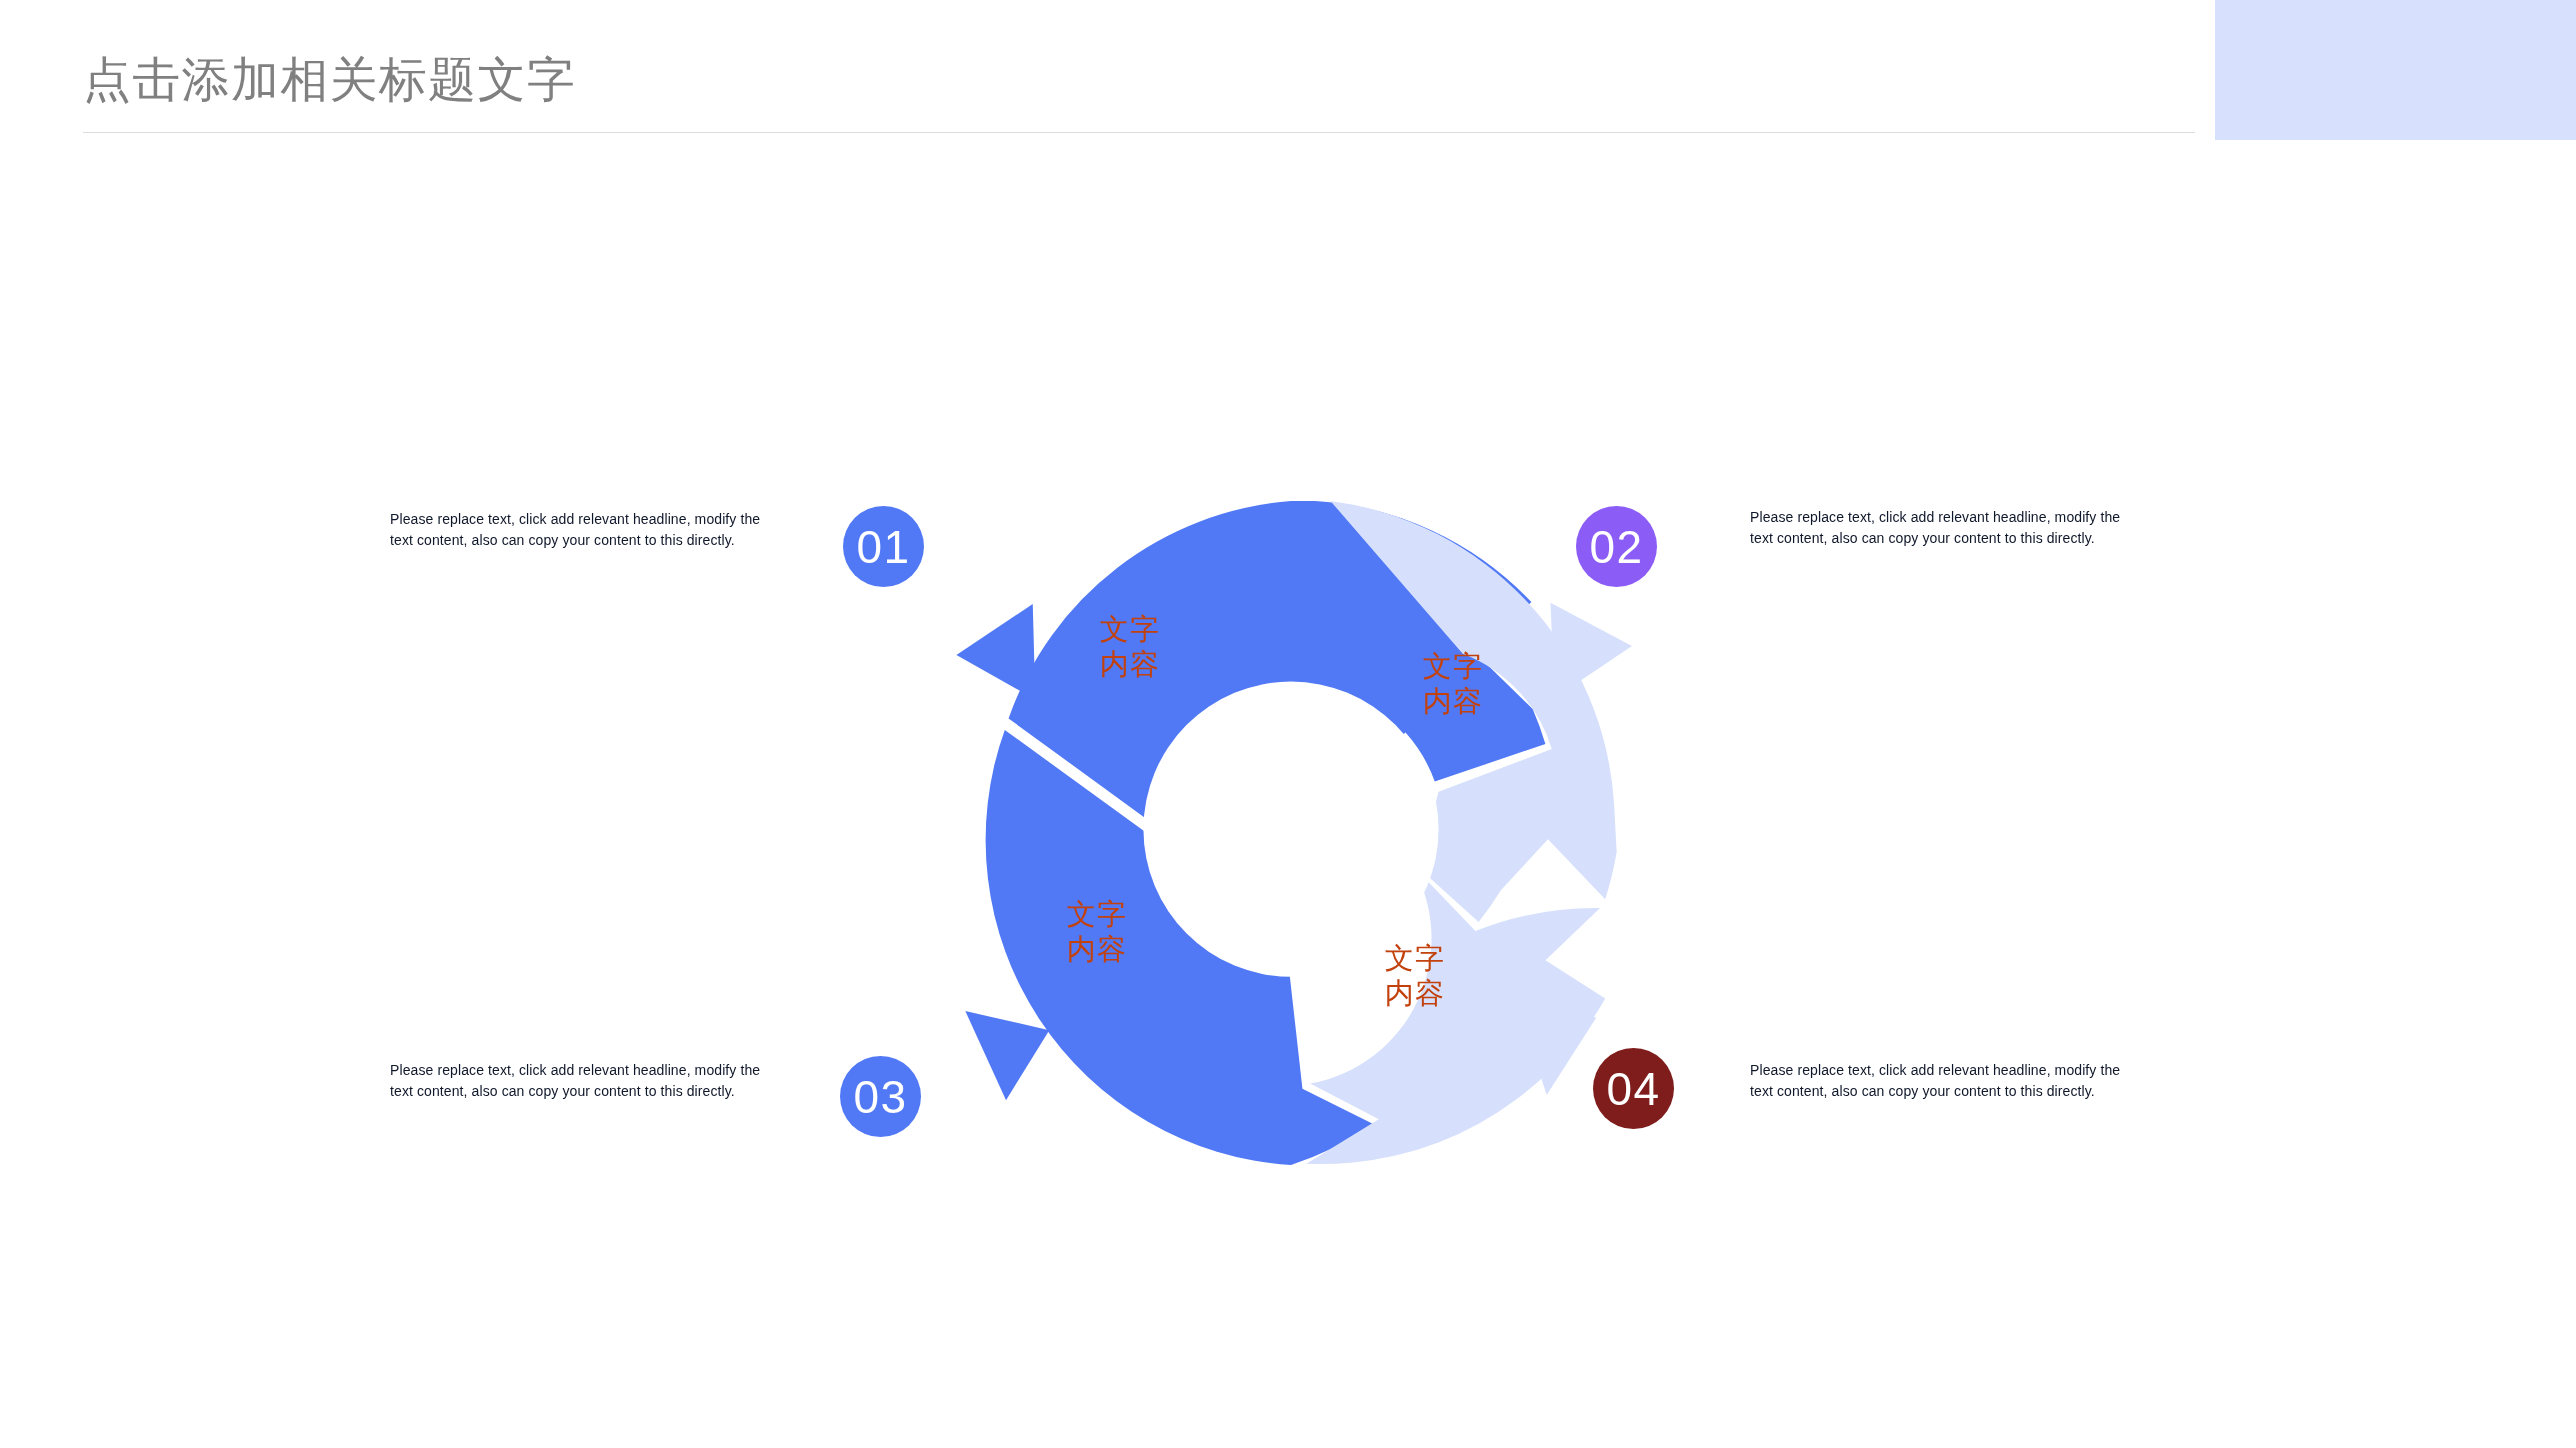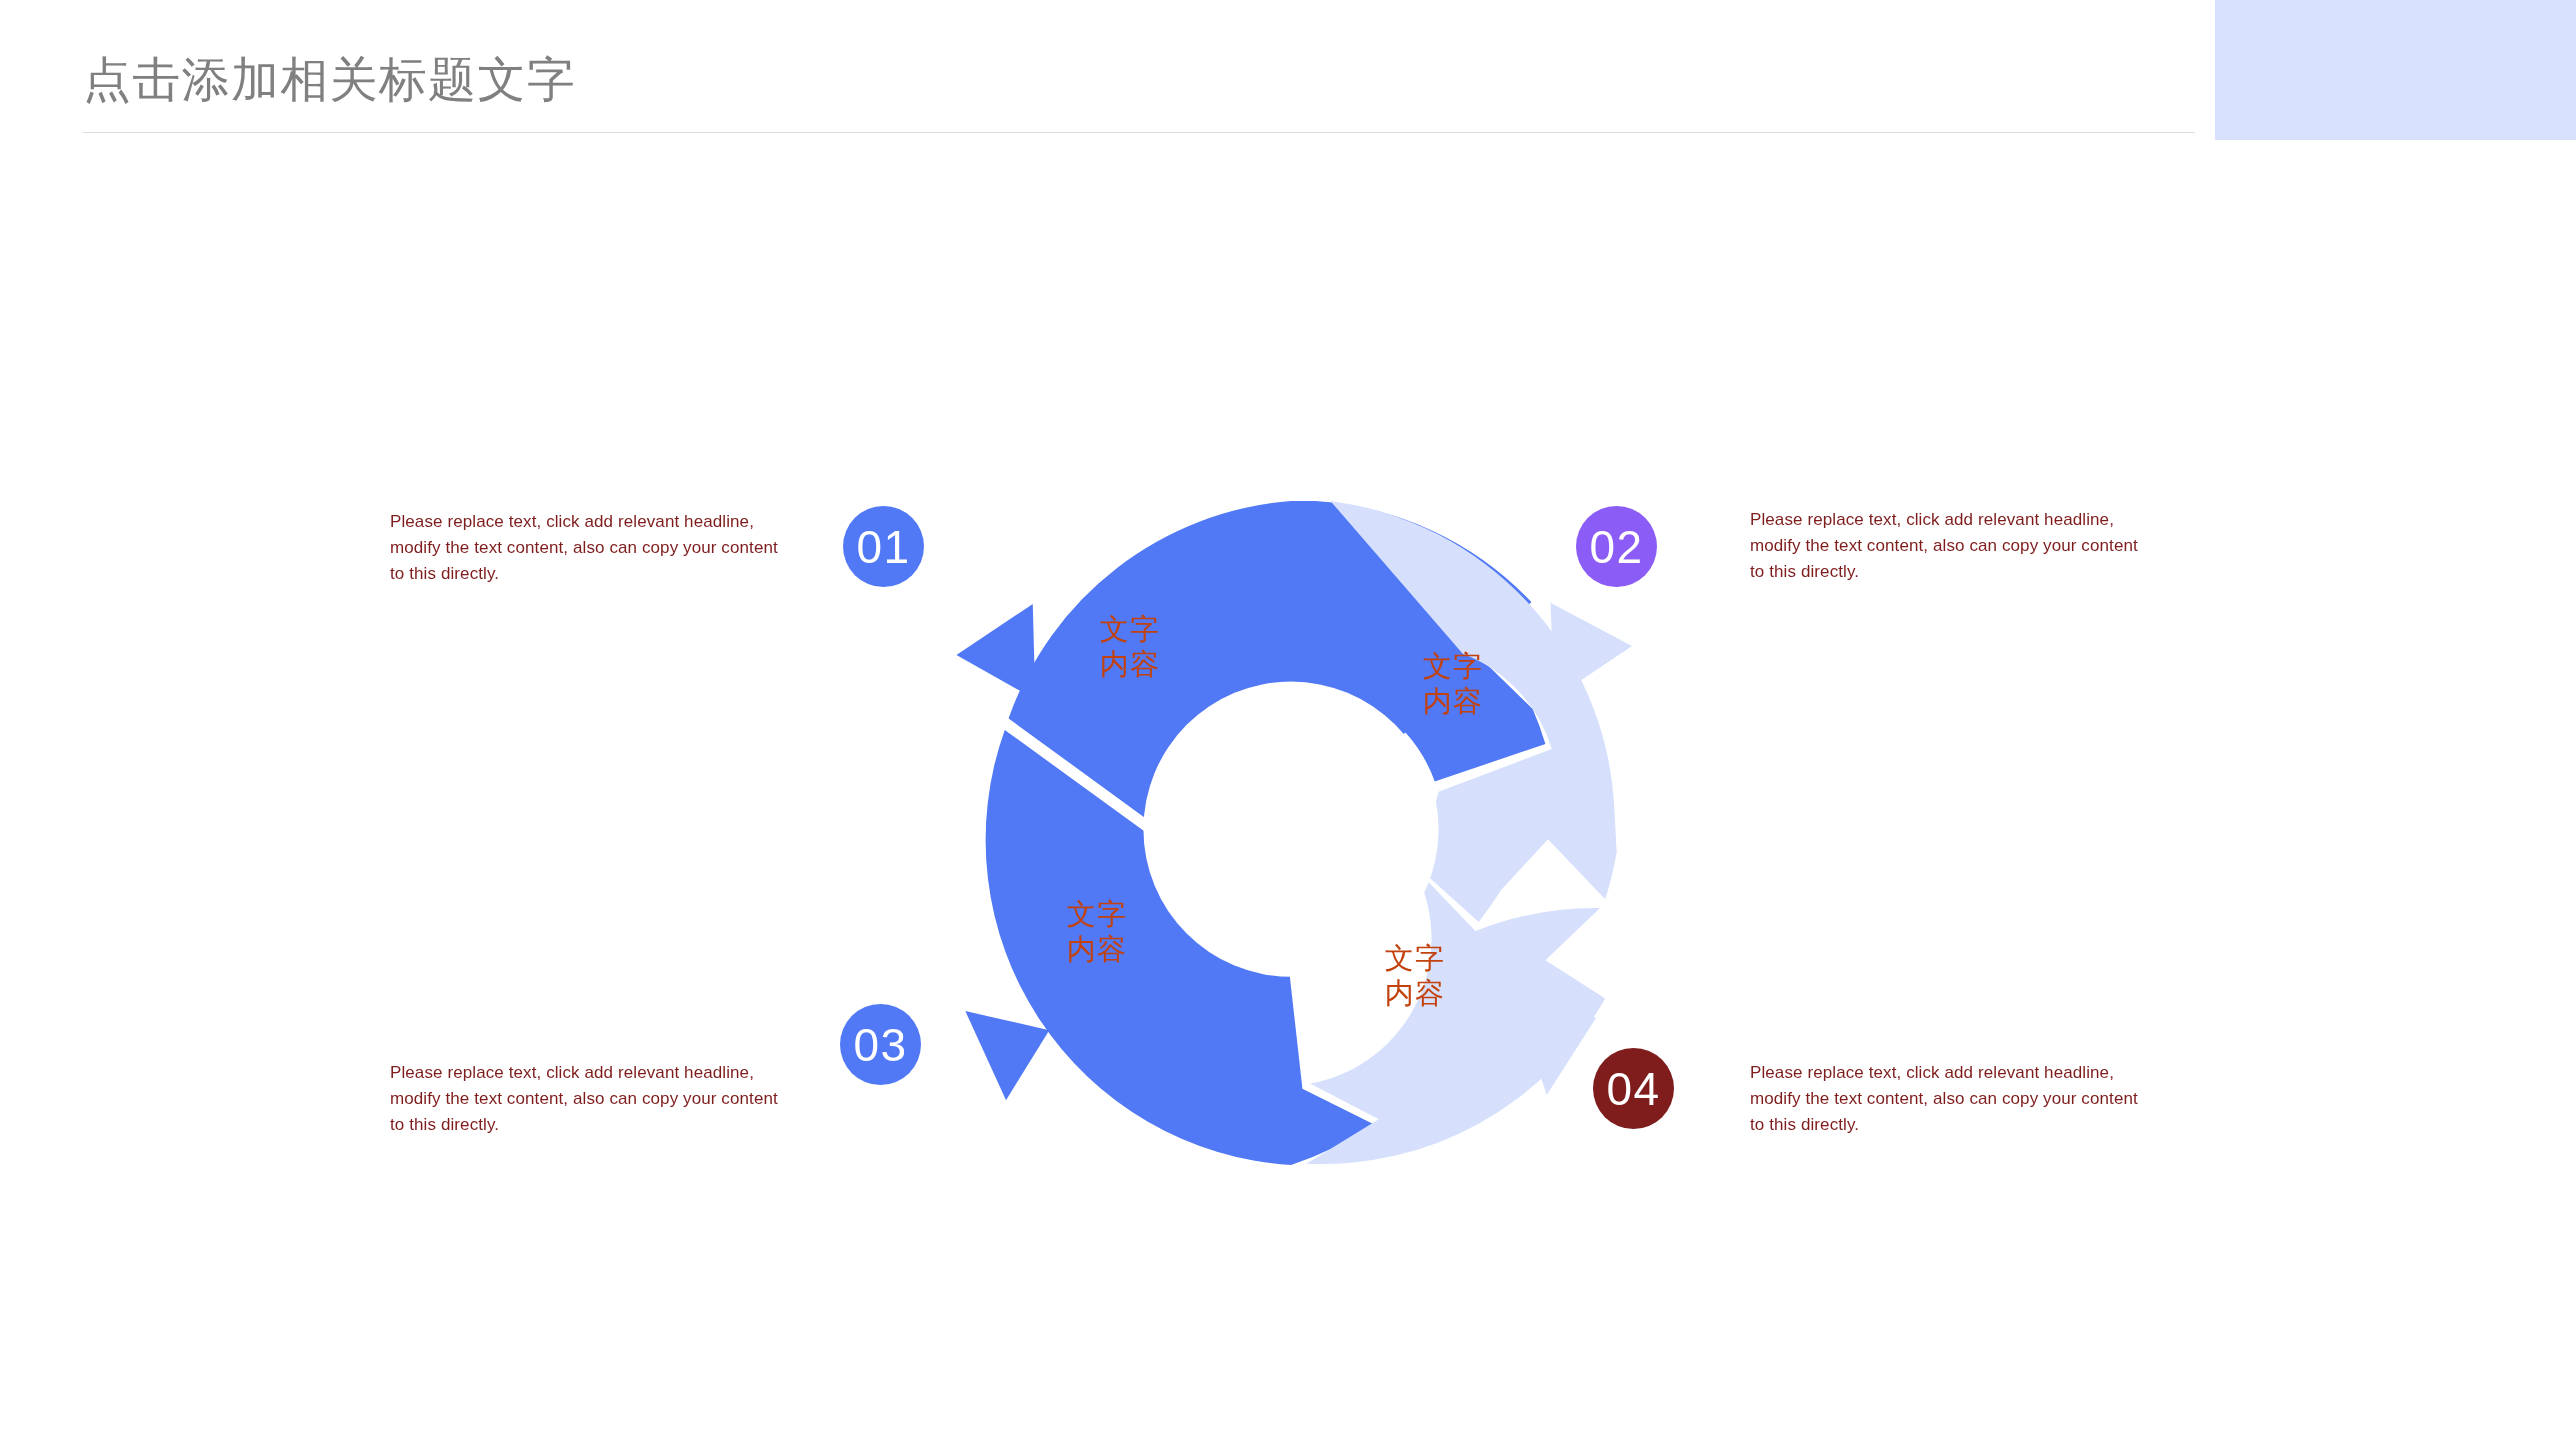--- a/index.html
+++ b/index.html
@@ -85,29 +85,29 @@
     border-radius: 50%;
     display: flex;
     align-items: center;
     justify-content: center;
     font-size: 46px;
     color: #ffffff;
     letter-spacing: 1.3px;
   }
   #badge-01 { left: 843px; top: 506px; width: 81px; height: 81px; background: #5179f5; }
   #badge-02 { left: 1576px; top: 506px; width: 81px; height: 81px; background: #8b5cf6; }
-  #badge-03 { left: 840px; top: 1004px; width: 81px; height: 81px; background: #5179f5; }
+  #badge-03 { left: 840px; top: 1056px; width: 81px; height: 81px; background: #5179f5; }
   #badge-04 { left: 1593px; top: 1048px; width: 81px; height: 81px; background: #7f1d1d; }
 
   
   .desc {
     position: absolute;
-    font-size: 17px;
+    font-size: 14px;
     line-height: 1.52;
-    color: #7f1d1d;
+    color: #0f172a;
     letter-spacing: 0.1px;
   }
   #desc-01 { left: 390px; top: 509px; width: 388px; }
   #desc-02 { left: 1750px; top: 507px; width: 394px; }
   #desc-03 { left: 390px; top: 1060px; width: 388px; }
   #desc-04 { left: 1750px; top: 1060px; width: 394px; }
 </style>
 </head>
 <body>
 

